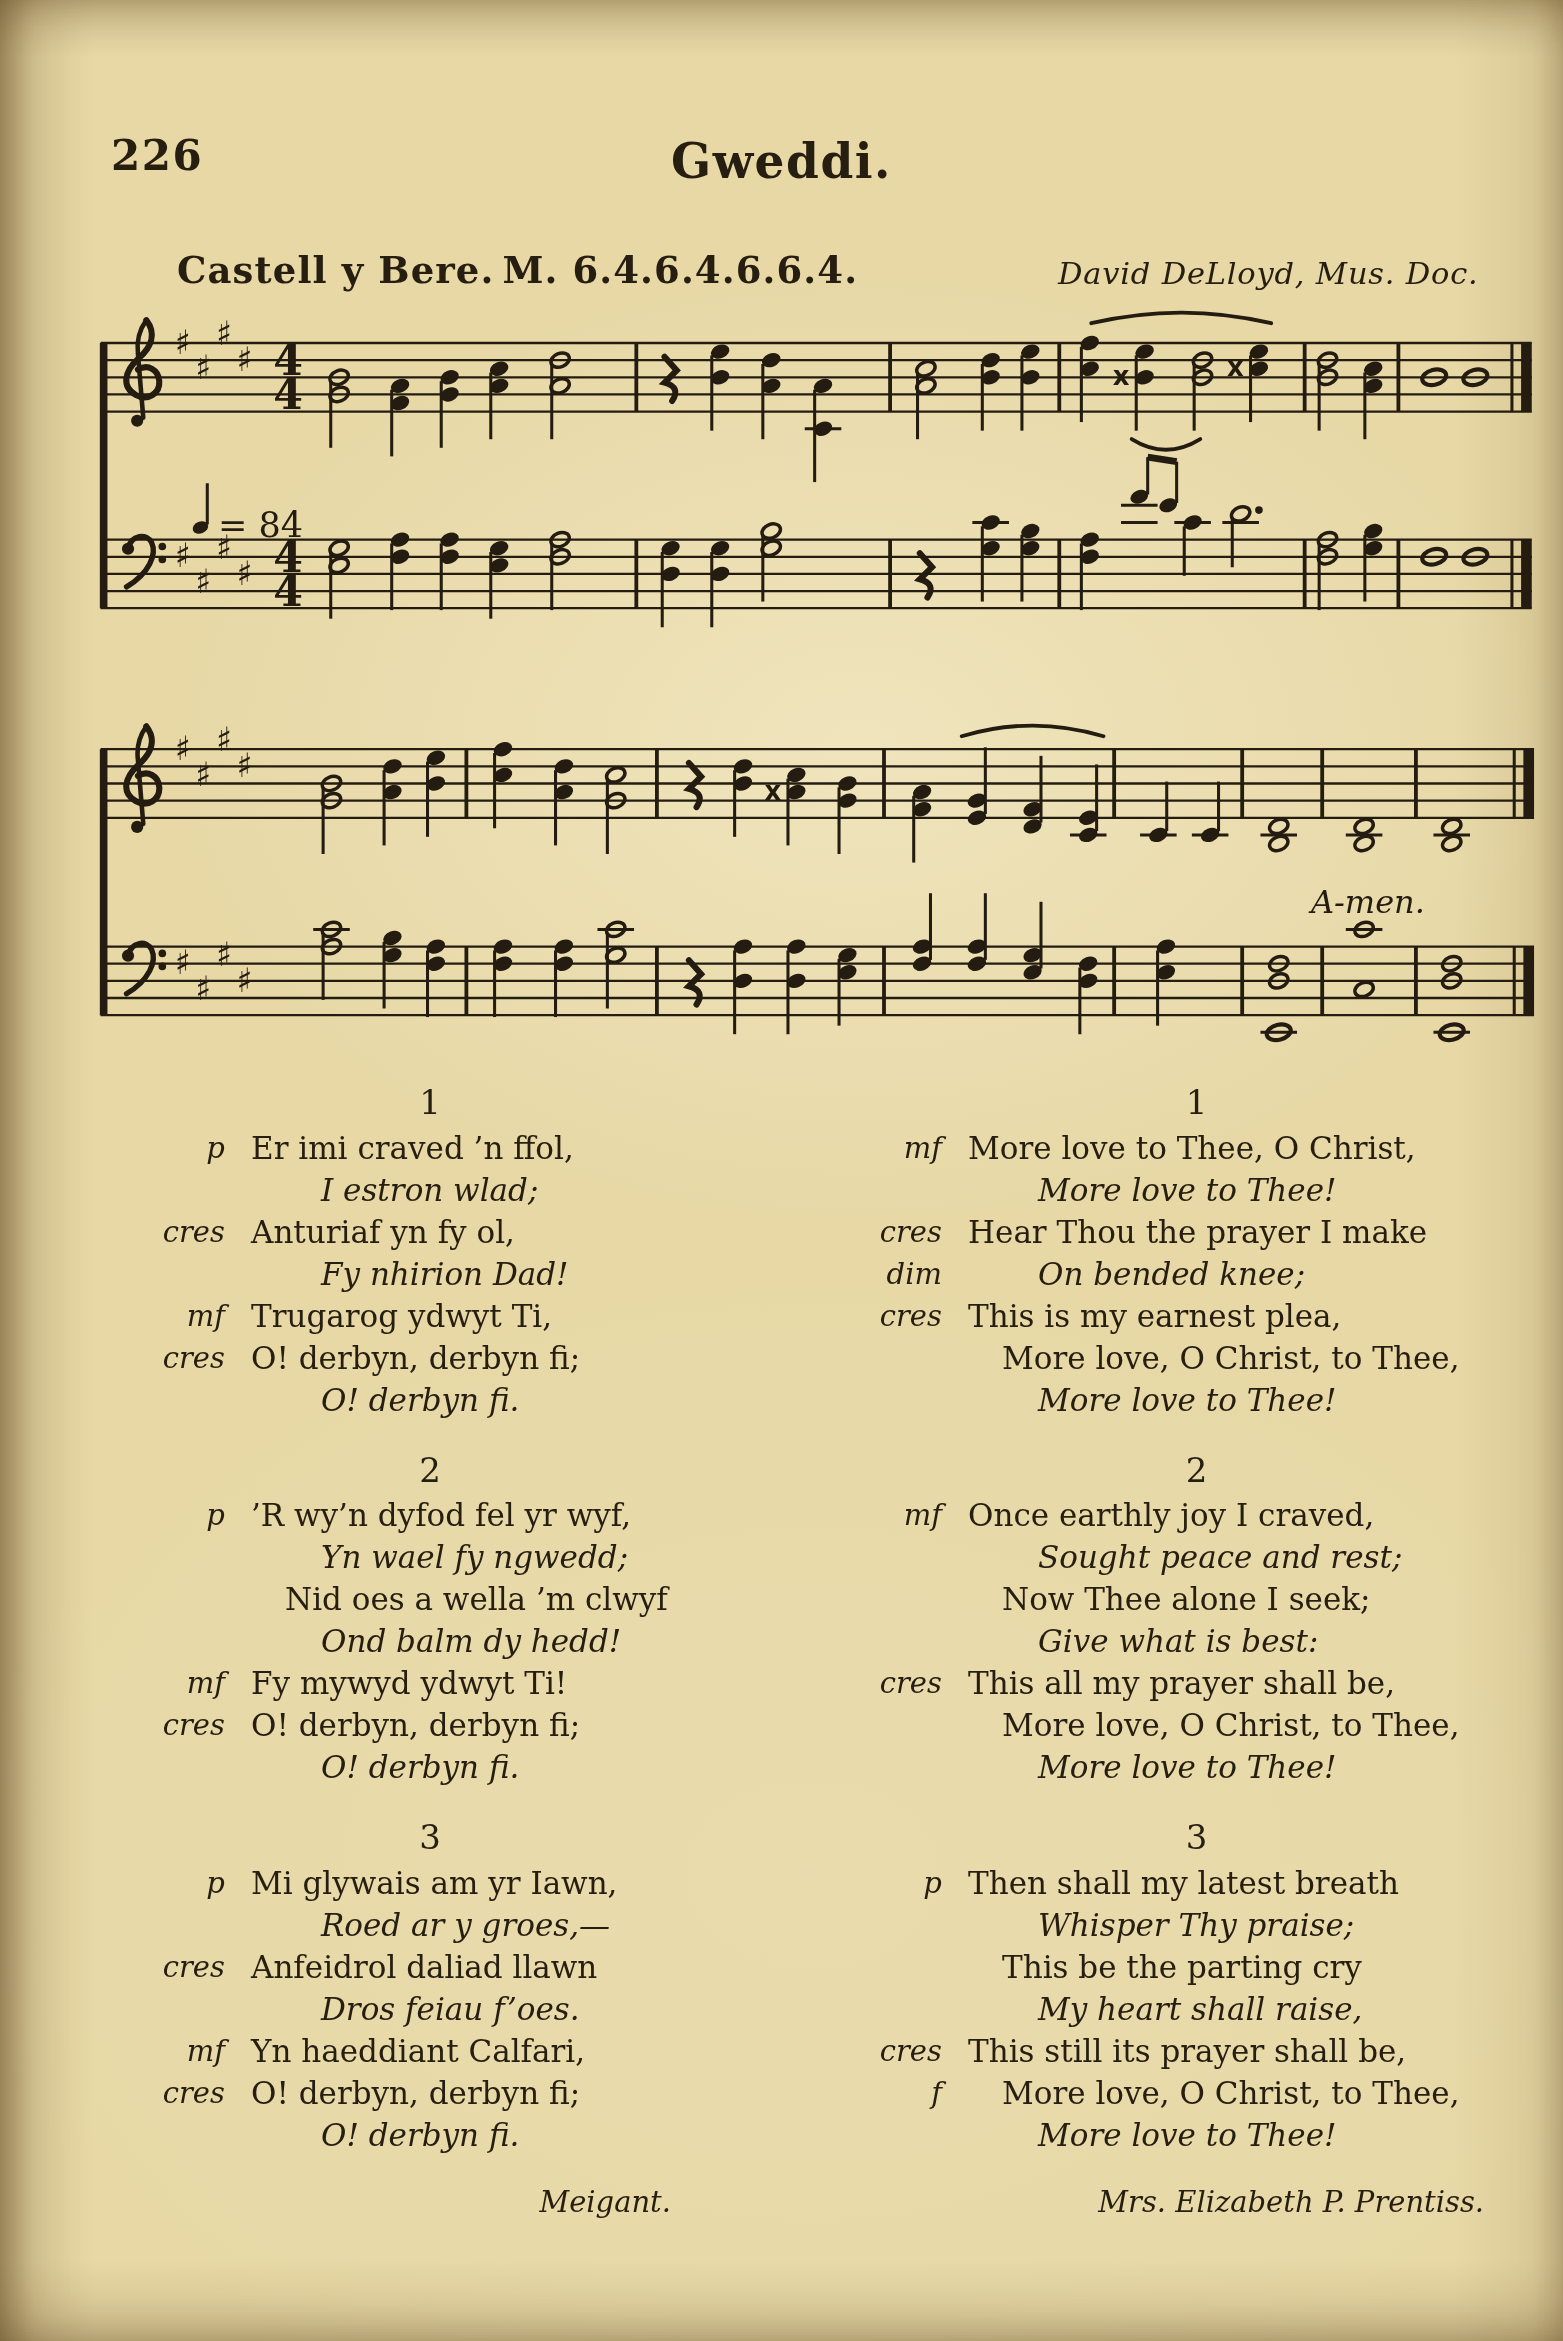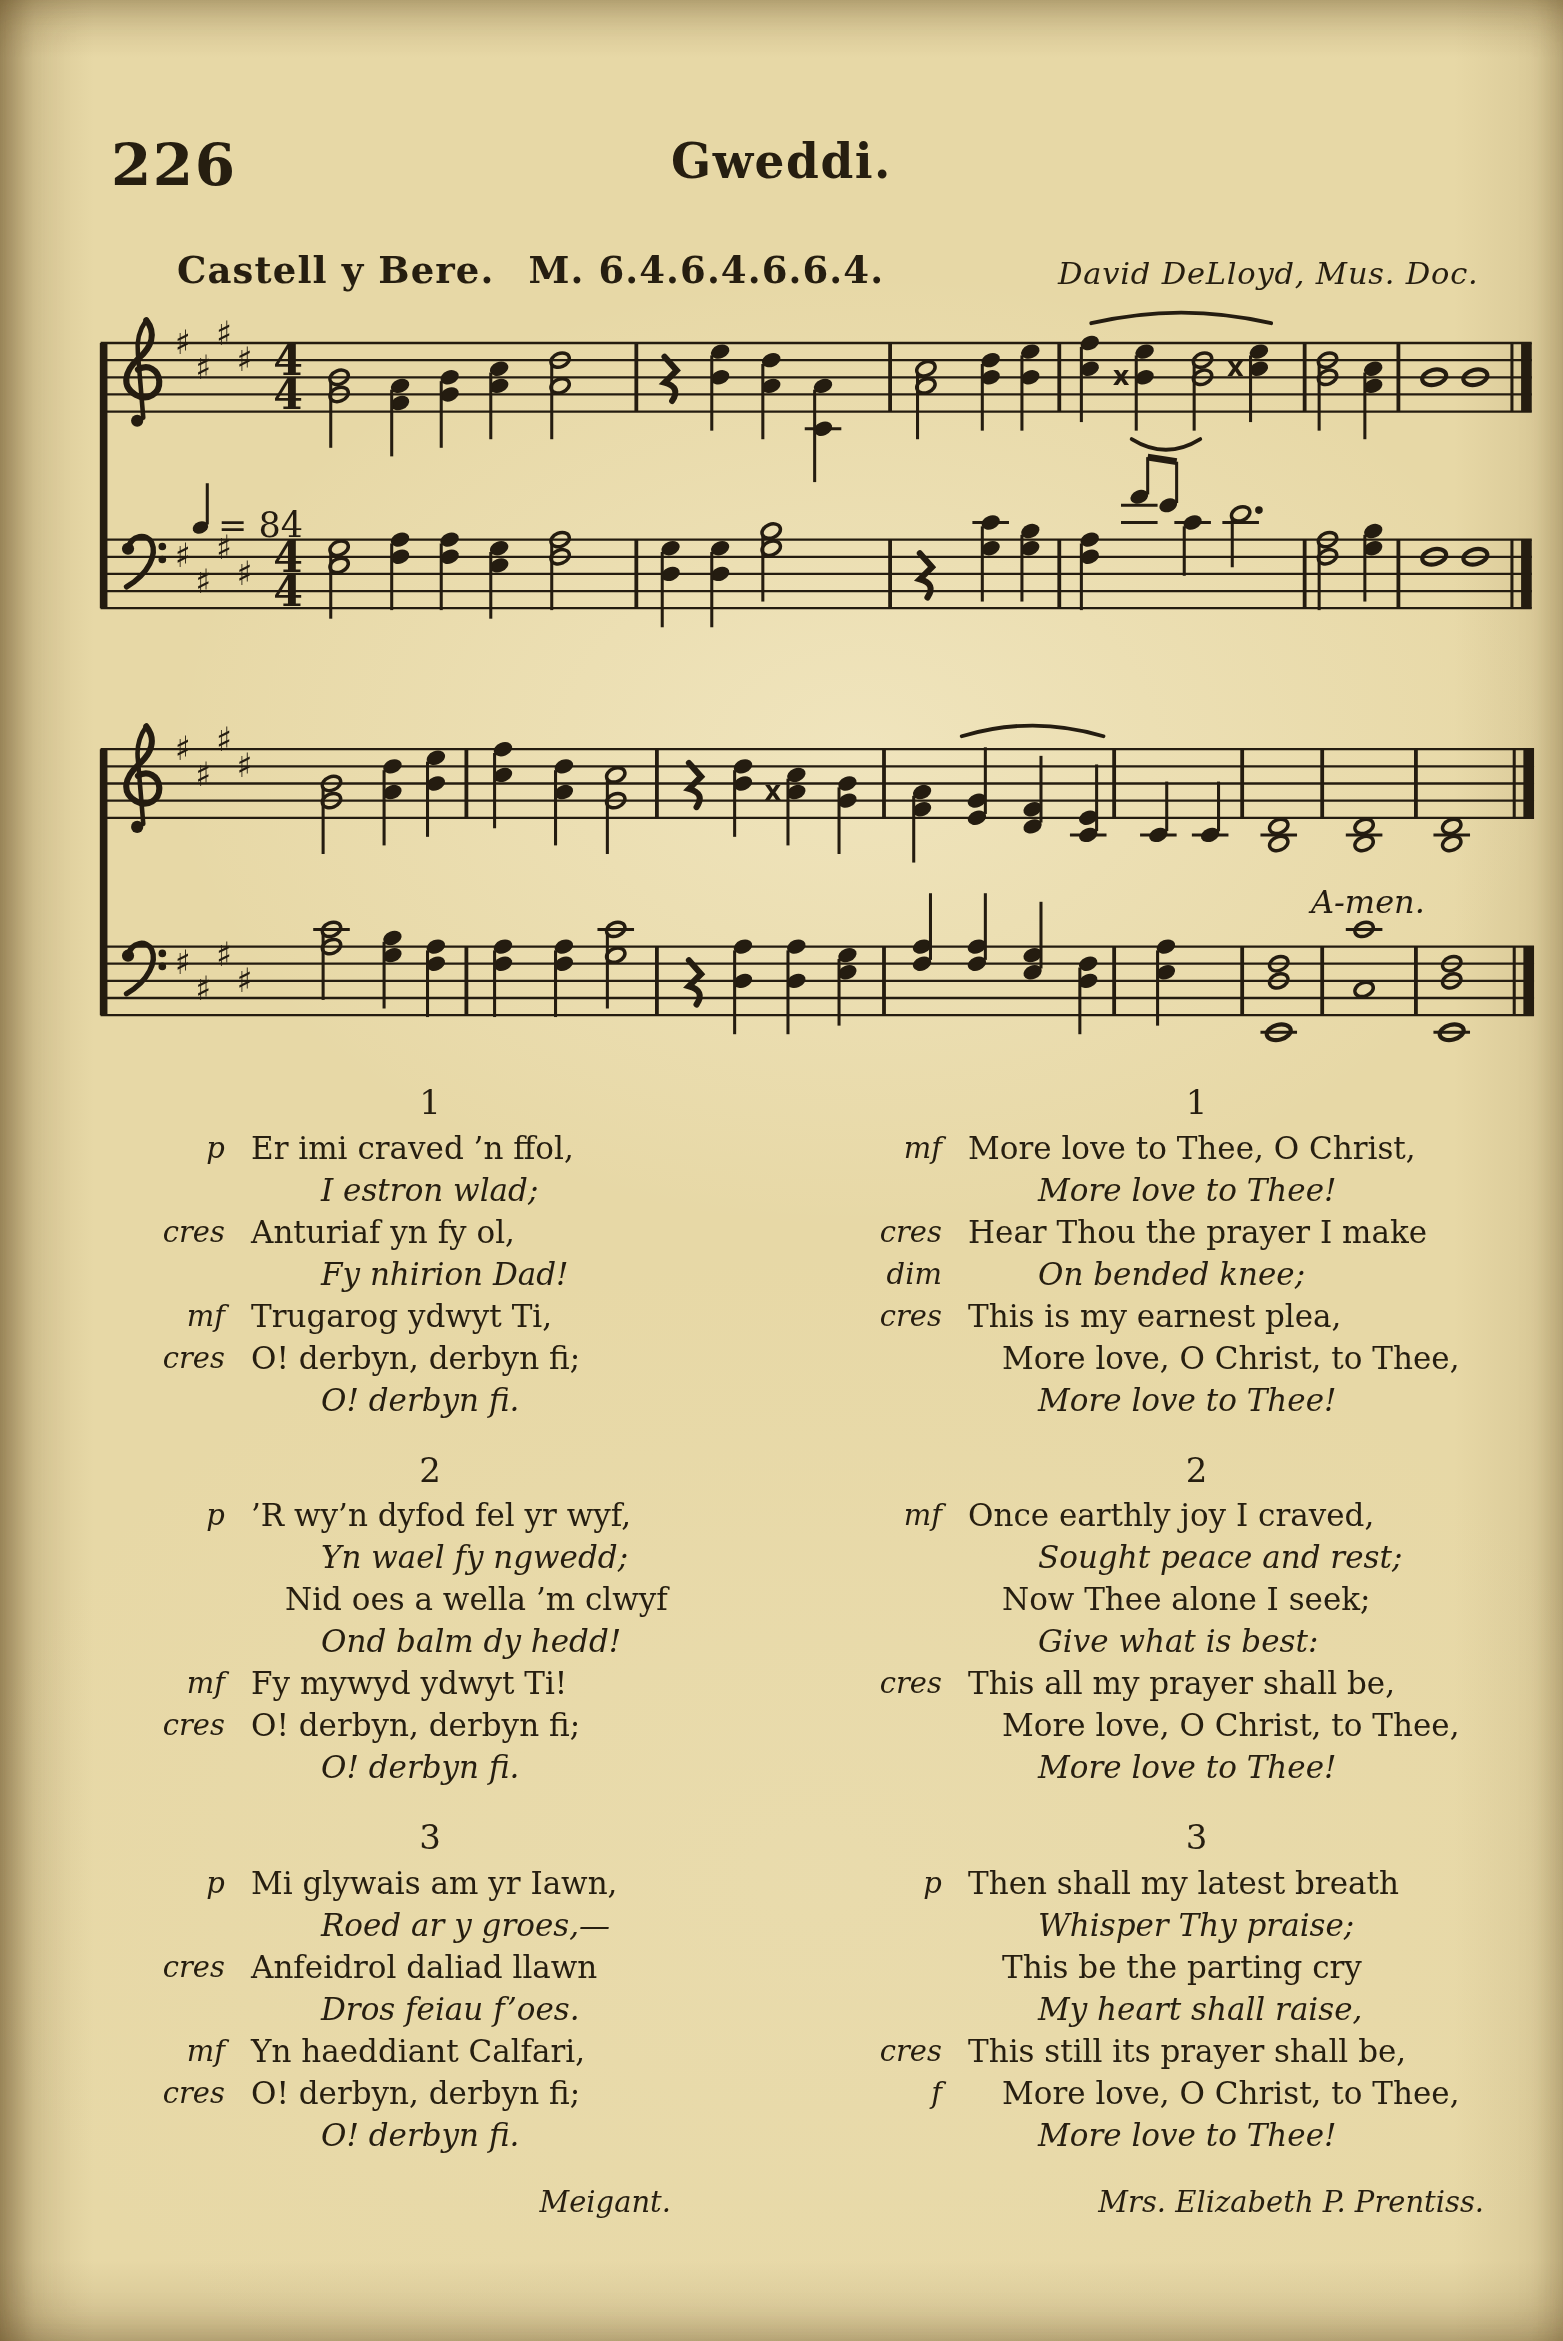--- a/index.html
+++ b/index.html
@@ -7,25 +7,25 @@
     position:relative;width:1563px;height:2342px;overflow:hidden;
     color:#261e10;font-family:"DejaVu Serif",serif;
     background-color:#e7d8a6;
     background-image:
       radial-gradient(991px 686px at 55% 32%, rgba(250,243,216,0.45), rgba(250,243,216,0) 70%),
       radial-gradient(1143px 838px at 52% 80%, rgba(236,224,182,0.40), rgba(236,224,182,0) 75%),
       linear-gradient(90deg, rgba(110,82,36,0.34) 0%, rgba(110,82,36,0.12) 2.2%, rgba(110,82,36,0) 6%, rgba(110,82,36,0) 93%, rgba(115,88,40,0.10) 98%, rgba(115,88,40,0.22) 100%),
       linear-gradient(180deg, rgba(110,82,36,0.16) 0%, rgba(110,82,36,0) 2.5%, rgba(110,82,36,0) 96.5%, rgba(110,82,36,0.20) 100%);
     box-shadow: inset 34px 0 61px -30.5px rgba(70,48,14,0.45), inset -19px 0 53px -34px rgba(70,48,14,0.35), inset 0 27px 53px -34px rgba(70,48,14,0.35), inset 0 -27px 53px -34px rgba(70,48,14,0.30);
   }
-  .pagenum{position:absolute;left:111px;top:131px;font-size:58px;font-weight:bold;letter-spacing:1.5px;}
+  .pagenum{position:absolute;left:111px;top:131px;font-size:42px;font-weight:bold;letter-spacing:1.5px;}
   .running-header{position:absolute;left:0;top:133px;width:1563px;text-align:center;font-size:47px;font-weight:bold;letter-spacing:1.5px;transform:scaleY(1.04);}
   .titlebar{position:absolute;left:177px;top:248px;width:1357px;white-space:nowrap;}
   .tune-title,.meter{font-size:37px;font-weight:bold;letter-spacing:1.1px;text-align:right;}
-  .meter{margin-left:30px;}
+  .meter{margin-left:4px;}
   .composer{position:absolute;left:1058px;top:256px;font-size:30.5px;letter-spacing:0.8px;font-style:italic;}
   #music{position:absolute;left:0;top:0;pointer-events:none;}
   .verse-col{position:absolute;width:564px;}
   #col-left{left:152px;top:1082px;width:556px;}
   #col-right{left:869px;top:1082px;width:655px;}
   .verse{margin-bottom:29px;}
   .vnum{font-size:34px;text-align:center;margin-bottom:4.6px;}
   .vline{display:flex;line-height:42px;font-size:31px;white-space:nowrap;}
   .dyn{width:82px;flex:0 0 82px;text-align:right;padding-right:9.1px;box-sizing:border-box;font-style:italic;font-size:29px;}
   .txt{margin-left:17px;}

